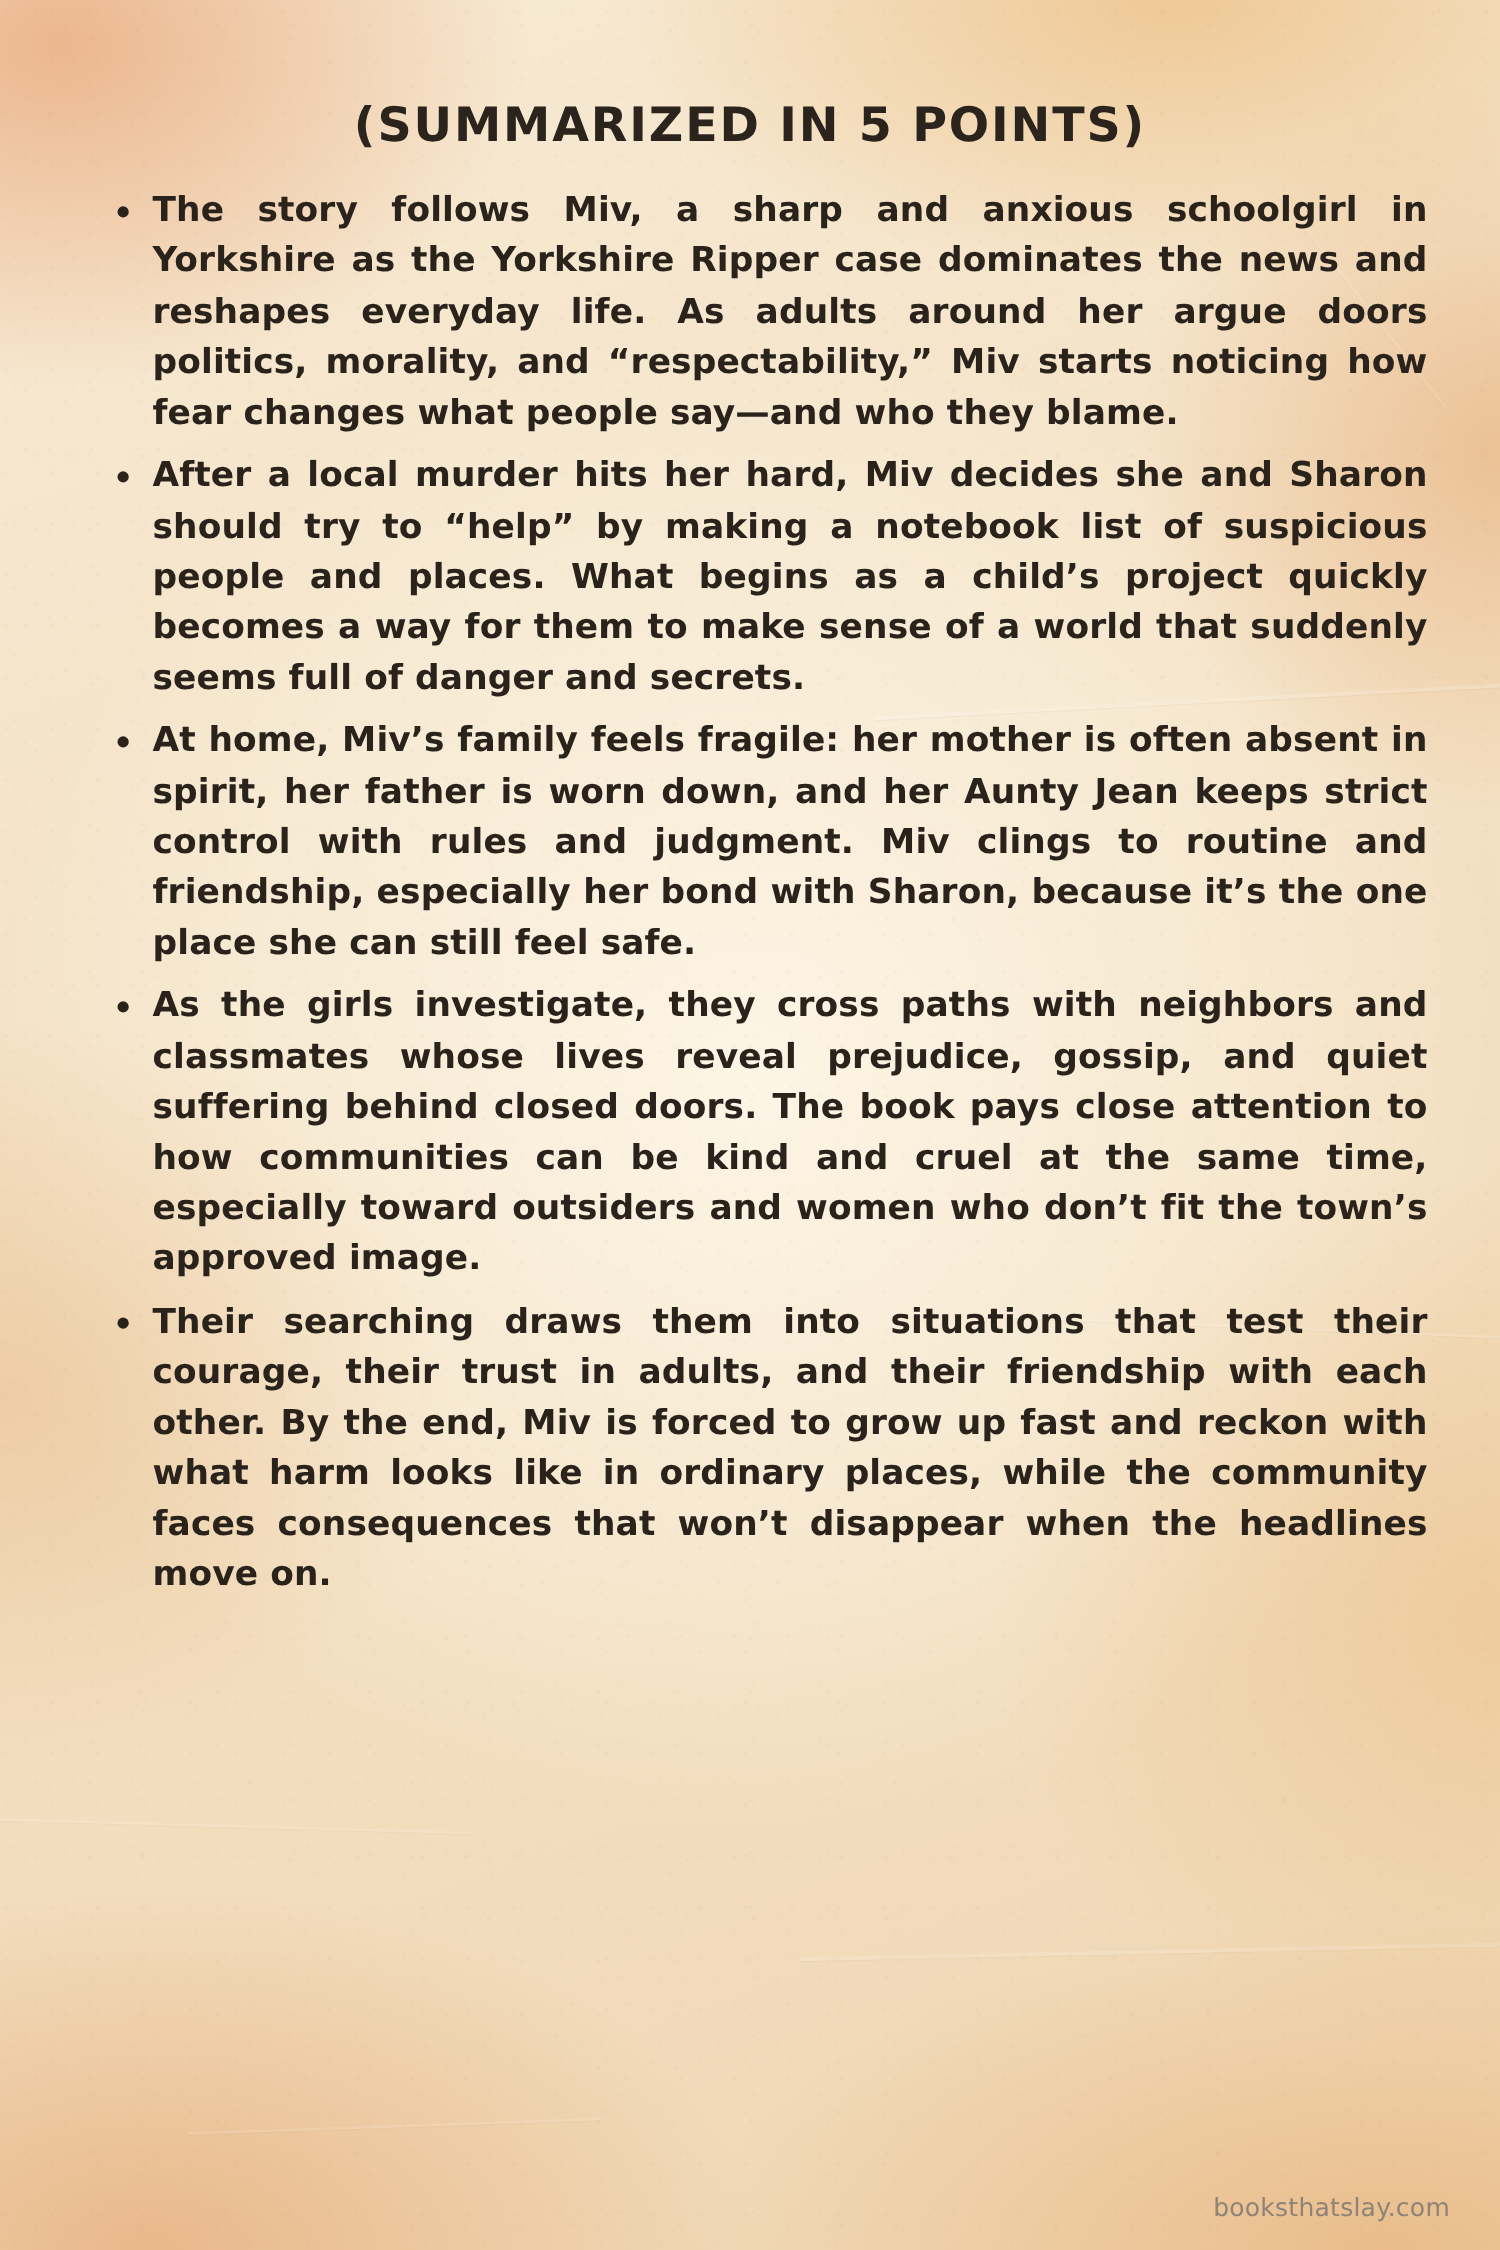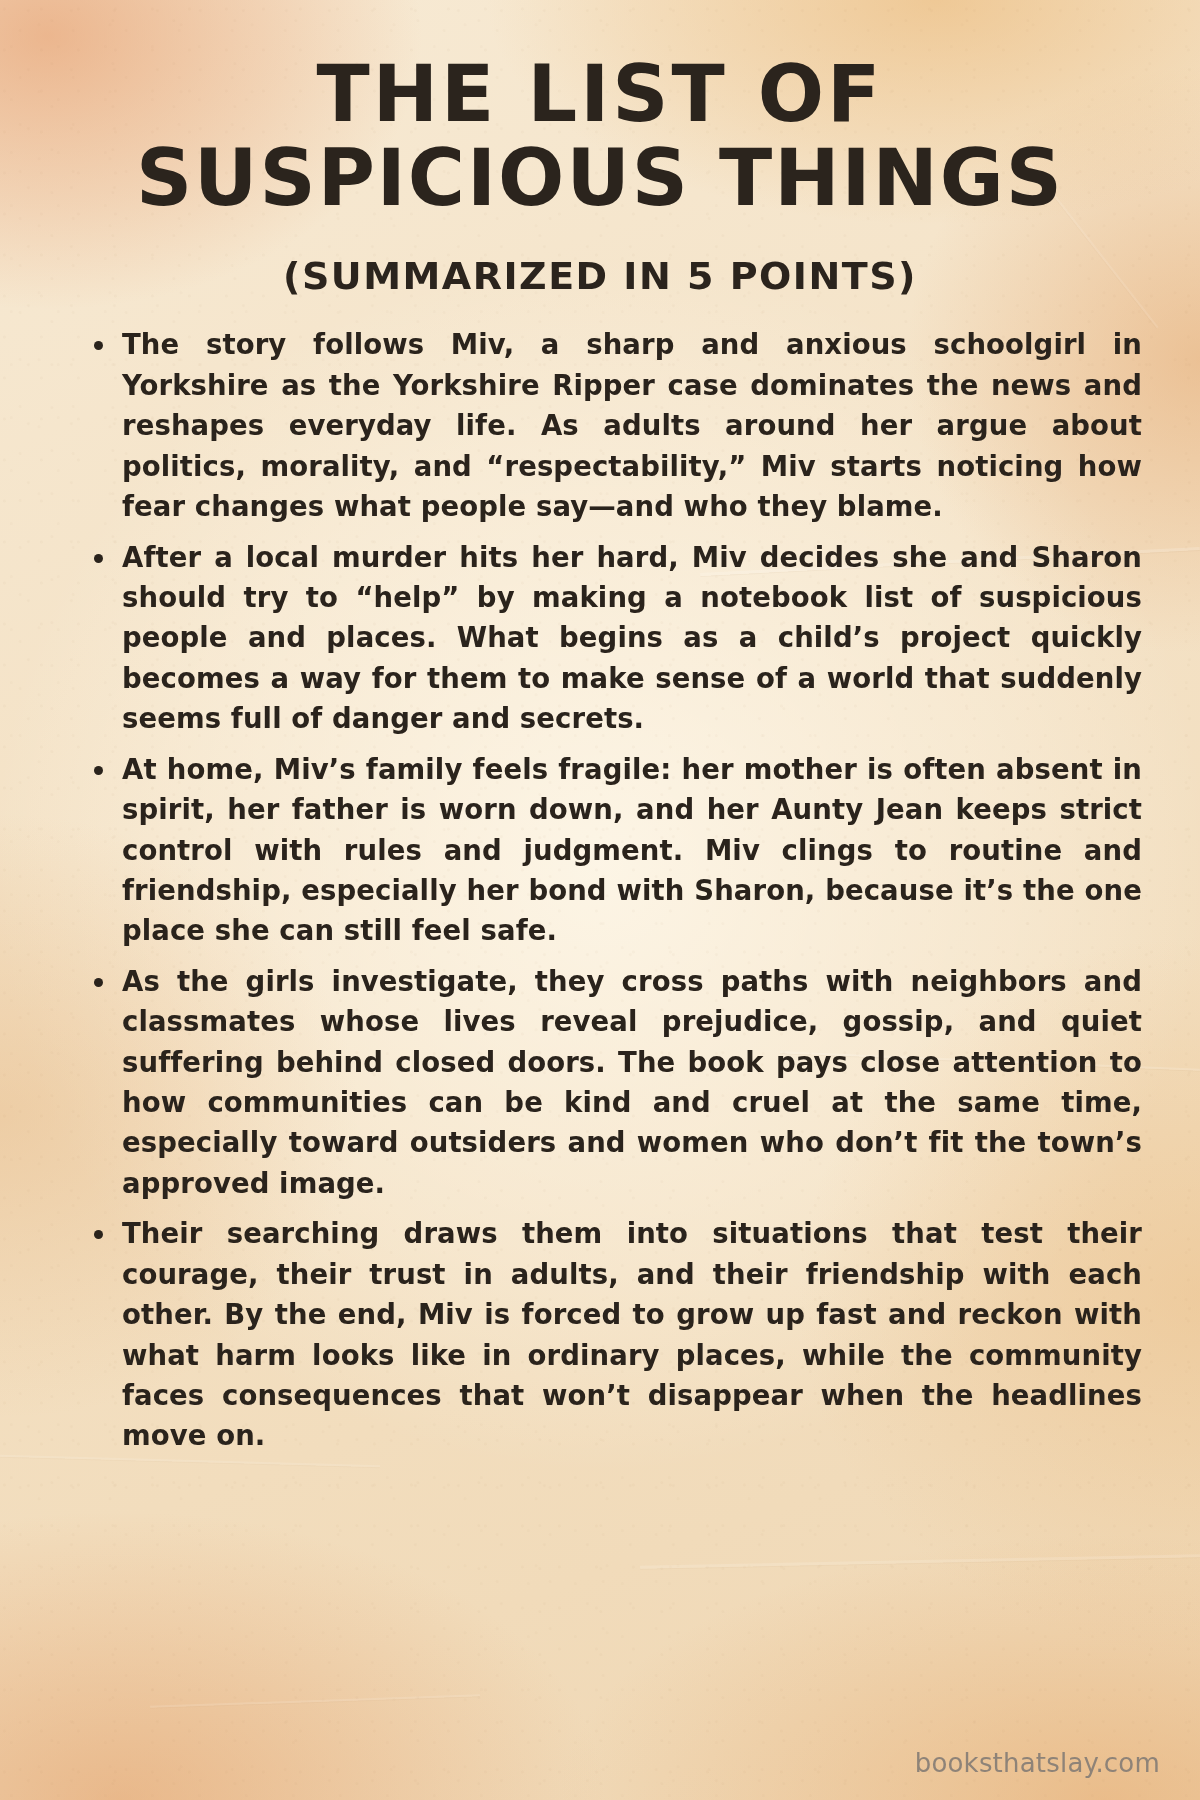--- a/index.html
+++ b/index.html
@@ -125,48 +125,44 @@
     background: #2a231c;
   }
   ul.points li:last-child { margin-bottom: 16px; }
 
   .footer {
     position: absolute;
     right: 40px;
     bottom: 22px;
     z-index: 4;
     color: #8e8378;
-    font-size: 26px;
+    font-size: 20px;
     letter-spacing: 0.2px;
     font-family: "DejaVu Sans", sans-serif;
   }
 </style>
 </head>
 <body>
 
 <div class="page">
   <div class="grain"></div>
   <div class="crease c1"></div>
   <div class="crease c2"></div>
   <div class="crease c3"></div>
   <div class="crease c4"></div>
   <div class="crease c5"></div>
   <div class="crease c6"></div>
 
   <div class="content">
 
-    <h1 class="title">
-      <span class="l1">The List of</span>
-      <span class="l2">Suspicious Things</span>
-    </h1>
 
     <div class="subtitle">(Summarized in 5 Points)</div>
 
     <ul class="points">
-      <li>The story follows Miv, a sharp and anxious schoolgirl in Yorkshire as the Yorkshire Ripper case dominates the news and reshapes everyday life. As adults around her argue about politics, morality, and “respectability,” Miv starts noticing how fear changes what people say—and who they blame.</li>
+      <li>The story follows Miv, a sharp and anxious schoolgirl in Yorkshire as the Yorkshire Ripper case dominates the news and reshapes everyday life. As adults around her argue doors politics, morality, and “respectability,” Miv starts noticing how fear changes what people say—and who they blame.</li>
       <li>After a local murder hits her hard, Miv decides she and Sharon should try to “help” by making a notebook list of suspicious people and places. What begins as a child’s project quickly becomes a way for them to make sense of a world that suddenly seems full of danger and secrets.</li>
       <li>At home, Miv’s family feels fragile: her mother is often absent in spirit, her father is worn down, and her Aunty Jean keeps strict control with rules and judgment. Miv clings to routine and friendship, especially her bond with Sharon, because it’s the one place she can still feel safe.</li>
       <li>As the girls investigate, they cross paths with neighbors and classmates whose lives reveal prejudice, gossip, and quiet suffering behind closed doors. The book pays close attention to how communities can be kind and cruel at the same time, especially toward outsiders and women who don’t fit the town’s approved image.</li>
       <li>Their searching draws them into situations that test their courage, their trust in adults, and their friendship with each other. By the end, Miv is forced to grow up fast and reckon with what harm looks like in ordinary places, while the community faces consequences that won’t disappear when the headlines move on.</li>
     </ul>
 
   </div>
 
   <div class="footer">booksthatslay.com</div>
 </div>

